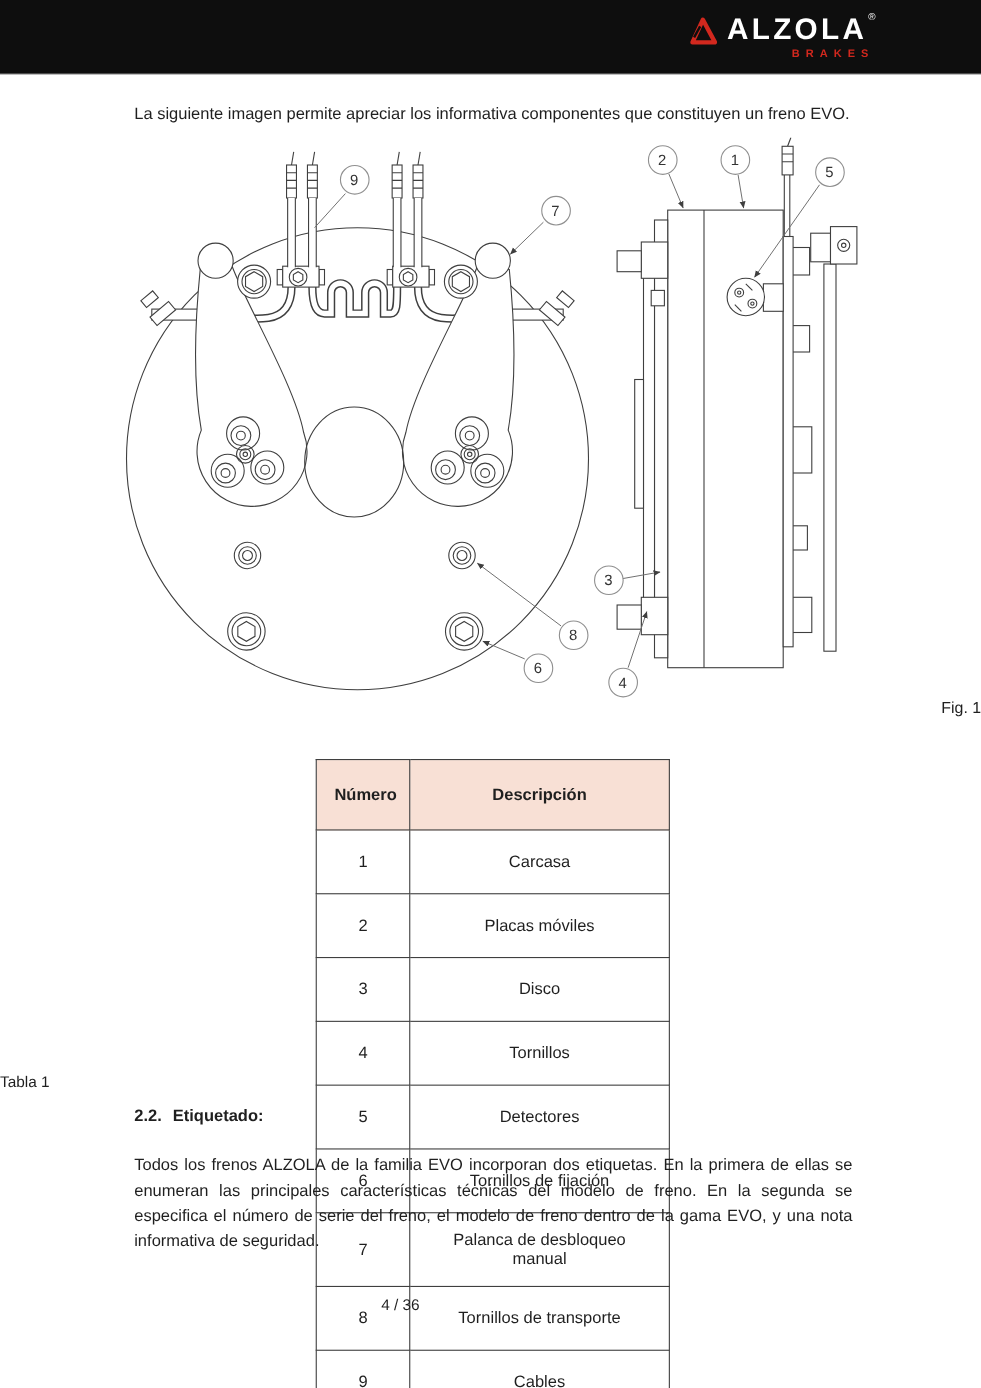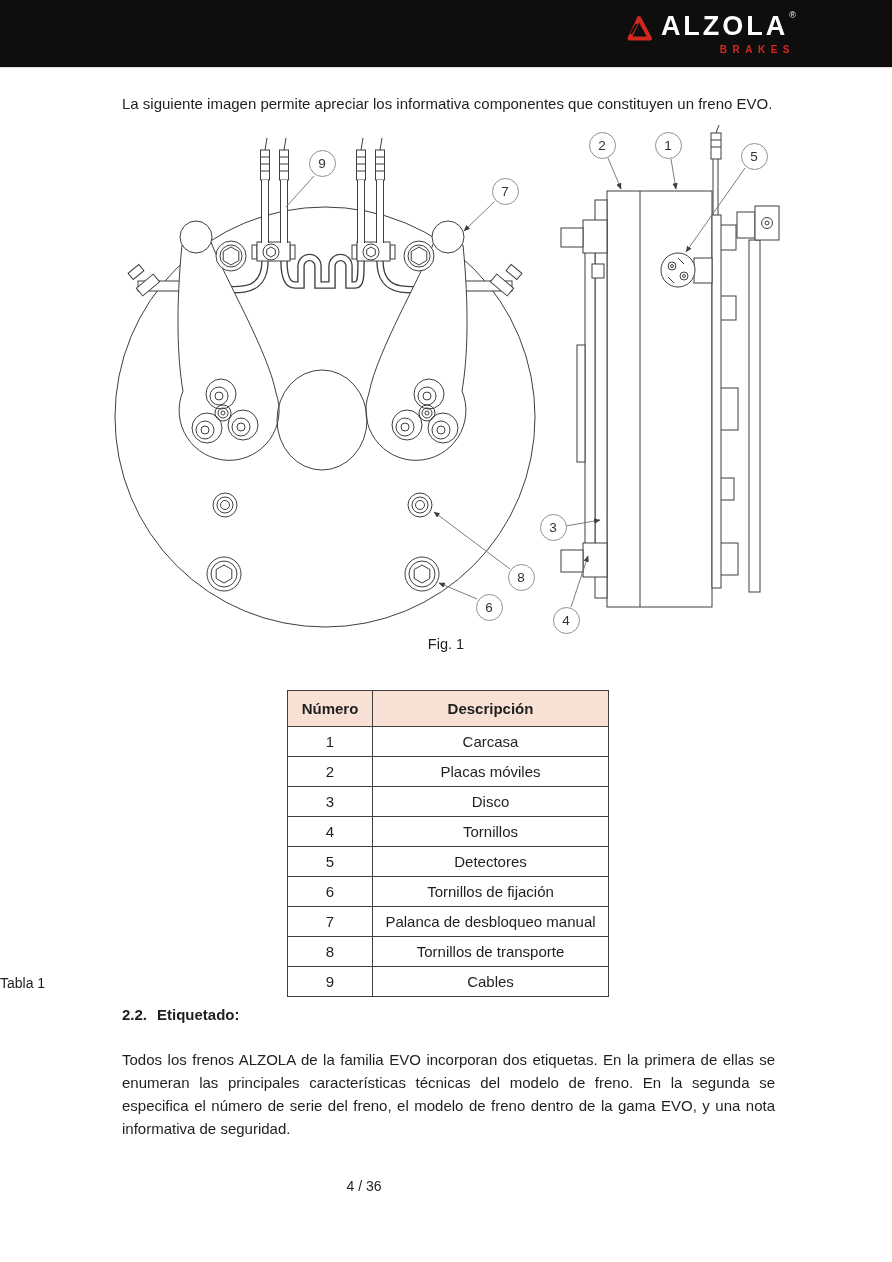--- a/index.html
+++ b/index.html
@@ -13,37 +13,37 @@
   .logo{display:flex;align-items:flex-start;gap:9px;}
   .logo-tri{margin-top:2px;}
   .logo-text{display:flex;flex-direction:column;align-items:flex-end;}
   .brand-row{display:flex;align-items:flex-start;}
   .brand{color:#fff;font-size:27px;font-weight:bold;letter-spacing:3px;line-height:1;}
   .registered{color:#fff;font-size:9px;line-height:1;margin-top:-2px;margin-left:1px;}
   .brand-sub{color:#d2281e;font-size:10px;font-weight:bold;letter-spacing:5.5px;margin-top:4px;margin-right:1px;margin-left:44px;}
 
   
   .intro{position:absolute;left:122px;top:94px;width:656px;font-size:15px;line-height:19px;}
-  .fig-caption{position:absolute;left:0;top:636px;width:892px;text-align:center;font-size:14.5px;}
+  .fig-caption{position:absolute;left:0;top:636px;width:892px;text-align:right;font-size:14.5px;}
   .tbl-caption{position:absolute;left:0;top:975px;width:892px;text-align:left;font-size:14px;}
   .section-heading{position:absolute;left:122px;top:1006px;font-size:15px;font-weight:bold;display:flex;}
   .section-num{margin-right:10px;}
   .body-par{position:absolute;left:122px;top:1048px;width:653px;font-size:15px;line-height:23px;text-align:justify;}
   .page-num{position:absolute;left:0;top:1178px;width:728px;text-align:center;font-size:14px;}
 
   
   .figure-area{position:absolute;left:0;top:125px;width:892px;height:540px;}
   .callout{position:absolute;width:27px;height:27px;box-sizing:border-box;border:1.2px solid #8f8f8f;
            border-radius:50%;background:#fff;display:flex;align-items:center;justify-content:center;
            font-size:13.5px;color:#333;}
 
   
   .comp-table{position:absolute;left:287px;top:690px;border-collapse:collapse;table-layout:fixed;width:321px;
               font-size:15px;}
-  .comp-table th,.comp-table td{border:1px solid #3f3f3f;text-align:center;padding:2px;}
+  .comp-table th,.comp-table td{border:1px solid #3f3f3f;text-align:center;padding:16px;}
   .comp-table th{height:31px;background:#f8e0d5;font-weight:bold;}
   .comp-table td{height:25px;font-weight:normal;}
   .col-num{width:85px;} .col-desc{width:236px;}
 
   svg .ln{stroke:#3f3f3f;stroke-width:1;fill:none;}
   svg .wf{stroke:#3f3f3f;stroke-width:1;fill:#ffffff;}
   svg .tube-o{stroke:#3f3f3f;stroke-width:7.5;fill:none;}
   svg .tube-i{stroke:#ffffff;stroke-width:4.8;fill:none;}
   svg .leader{stroke:#6f6f6f;stroke-width:0.9;fill:none;}
 </style>

